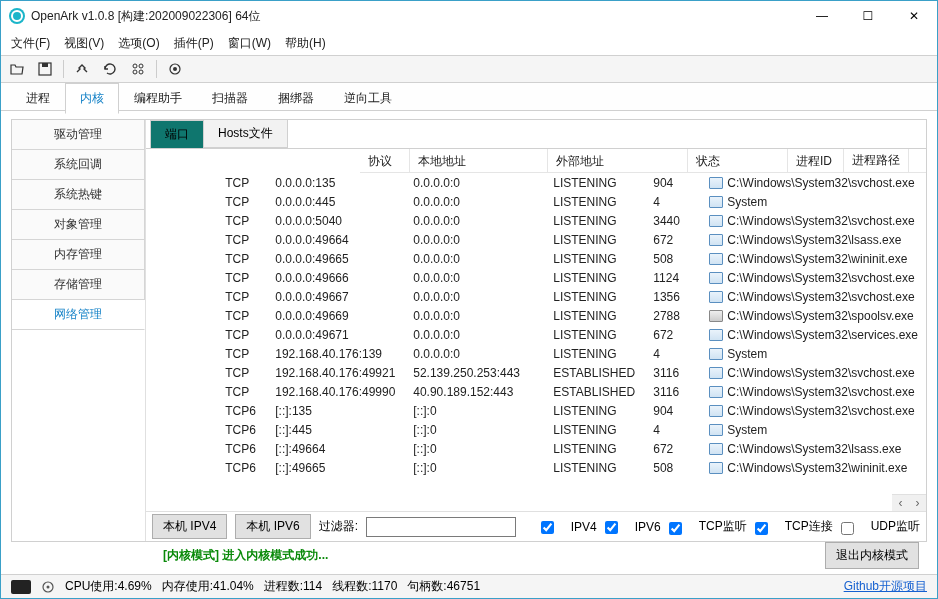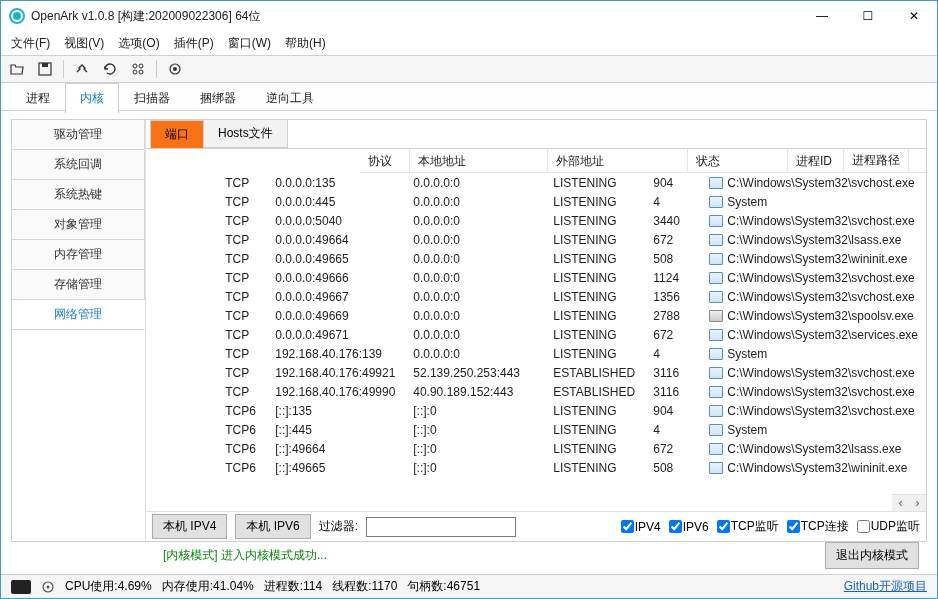--- a/index.html
+++ b/index.html
@@ -18,21 +18,21 @@
 .maintabs .tab{padding:6px 14px;cursor:pointer;color:#222;border:1px solid transparent;}
 .maintabs .tab.active{border:1px solid #d0d0d0;border-bottom:1px solid #fff;background:#fff;margin-bottom:-1px;color:#1582c7;}
 .content{flex:1;display:flex;flex-direction:column;padding:8px 10px 4px 10px;overflow:hidden;}
 .workarea{flex:1;display:flex;border:1px solid #d0d0d0;overflow:hidden;}
 .sidenav{width:134px;border-right:1px solid #e0e0e0;display:flex;flex-direction:column;}
 .sidenav .item{height:30px;display:flex;align-items:center;justify-content:center;border:1px solid #d5d5d5;border-left:none;border-top:none;cursor:pointer;color:#333;background:#fafafa;}
 .sidenav .item.active{color:#1582c7;background:#fff;border-right:1px solid #fff;text-align:center;}
 .rightpane{flex:1;display:flex;flex-direction:column;overflow:hidden;}
 .subtabs{height:28px;display:flex;align-items:flex-end;padding-left:4px;padding-top:4px;}
 .subtabs .stab{padding:5px 14px;border:1px solid #d0d0d0;cursor:pointer;background:#f2f2f2;font-size:12px;}
-.subtabs .stab.active{background:#f97316;border-bottom:1px solid #fff;margin-bottom:-1px;}
+.subtabs .stab.active{background:#0f766e;border-bottom:1px solid #fff;margin-bottom:-1px;}
 .subtabs .stab+.stab{border-left:none;}
 .tablewrap{flex:1;border-top:1px solid #d0d0d0;overflow:hidden;display:flex;flex-direction:column;position:relative;align-items:flex-end;}
 .theader{display:flex;height:24px;border-bottom:1px solid #e5e5e5;background:#fff;padding-right:17px;}
 .theader .th{padding:4px 8px;border-right:1px solid #e5e5e5;color:#222;white-space:nowrap;overflow:hidden;}
 .tbody{flex:1;overflow-y:scroll;overflow-x:hidden;}
 .trow{display:flex;height:19px;align-items:center;}
 .trow .td{padding:1px 8px;white-space:nowrap;overflow:hidden;color:#222;}
 .c-proto{width:50px;flex-shrink:0;}
 .c-local{width:138px;flex-shrink:0;}
 .c-remote{width:140px;flex-shrink:0;}
@@ -41,24 +41,24 @@
 .c-path{flex:1;display:flex;align-items:center;gap:4px;}
 .appicon{width:14px;height:12px;border:1px solid #5a8fc0;background:linear-gradient(#eaf3fb,#d0e3f3);border-radius:1px;flex-shrink:0;}
 .appicon.print{border-color:#888;background:linear-gradient(#eee,#ccc);}
 .hscroll{height:17px;background:#f0f0f0;border-top:1px solid #e0e0e0;display:flex;align-items:center;}
 .hscroll .arrow{width:17px;height:17px;display:flex;align-items:center;justify-content:center;color:#666;cursor:pointer;}
 .hscroll .track{flex:1;}
 .filterbar{height:30px;display:flex;align-items:center;padding:4px 6px;gap:8px;border-top:1px solid #e0e0e0;}
 .filterbar .btn{padding:3px 10px;border:1px solid #adadad;background:#e1e1e1;cursor:pointer;}
 .filterbar input[type=text]{border:1px solid #7a7a7a;height:20px;width:150px;padding:0 4px;}
 .filterbar .spacer{flex:1;}
-.filterbar label{display:flex;align-items:center;gap:1px;cursor:pointer;}
+.filterbar label{display:flex;align-items:flex-end;gap:17px;cursor:pointer;}
 .filterbar input[type=checkbox]{width:13px;height:13px;}
 .bottombar{height:28px;display:flex;align-items:center;padding:0 2px 2px 2px;}
-.bottombar .status{color:#0a8a0a;padding-left:150px;}
+.bottombar .status{color:#0a8a0a;padding-left:150px;font-weight:bold;}
 .bottombar .spacer{flex:1;}
 .bottombar .btn{padding:4px 10px;border:1px solid #adadad;background:#e1e1e1;cursor:pointer;margin-right:6px;}
 .statusbar{height:24px;border-top:1px solid #d0d0d0;background:#f5f5f5;display:flex;align-items:center;padding:0 10px;gap:10px;}
 .statusbar .sicon{width:20px;height:14px;background:#222;border-radius:2px;}
 .statusbar .sicon2{width:14px;height:14px;display:flex;align-items:center;justify-content:center;}
 .statusbar .link{color:#1560d0;text-decoration:underline;cursor:pointer;text-align:right;}
 .statusbar .spacer{flex:1;}
 </style>
 </head>
 <body>
@@ -124,20 +124,21 @@
       <svg width="16" height="16" viewBox="0 0 16 16">
         <circle cx="8" cy="8" r="5" fill="none" stroke="#333" stroke-width="1.2"></circle>
         <circle cx="8" cy="8" r="2" fill="#333"></circle>
       </svg>
     </div>
 </div>
 
 <div class="maintabs">
   <div class="tab">进程</div>
   <div class="tab active">内核</div>
+  <div class="tab">编程助手</div>
   <div class="tab">扫描器</div>
   <div class="tab">捆绑器</div>
   <div class="tab">逆向工具</div>
 </div>
 
 <div class="content">
   <div class="workarea">
     <div class="sidenav">
       <div class="item">驱动管理</div>
       <div class="item">系统回调</div>

